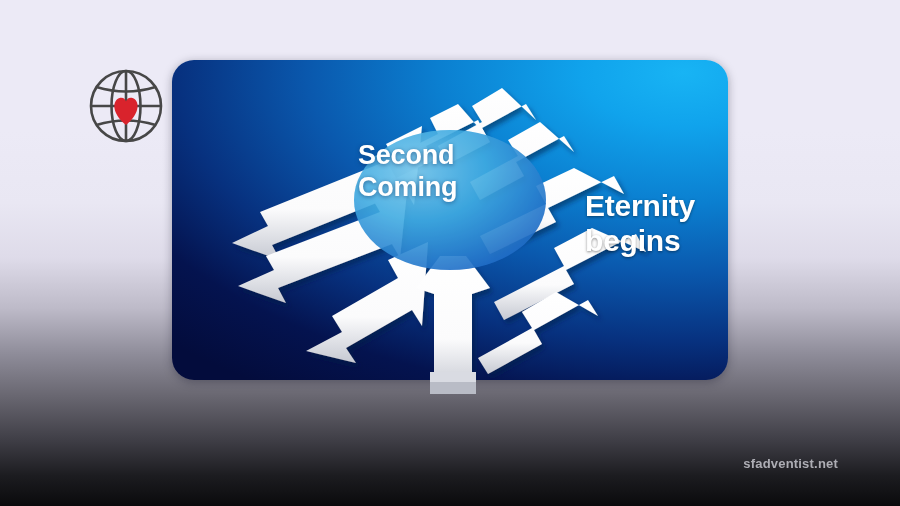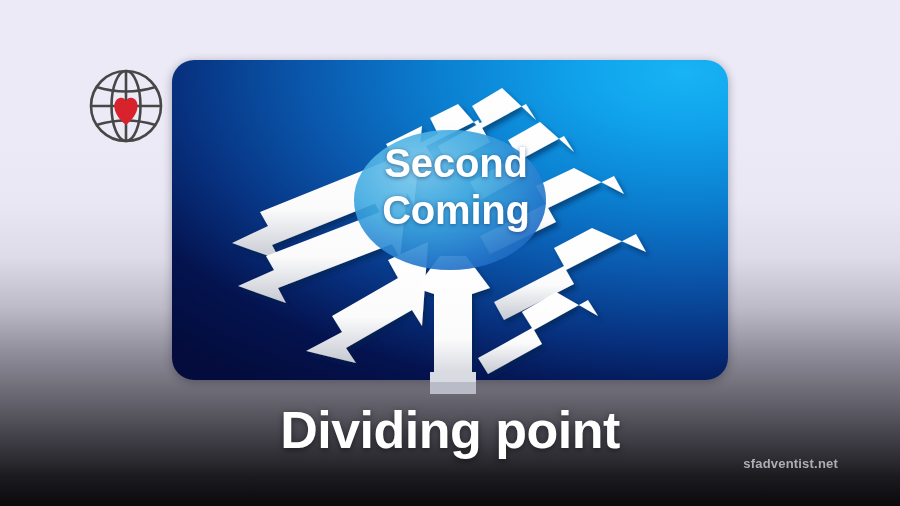--- a/index.html
+++ b/index.html
@@ -44,22 +44,22 @@
 
   
   .cap{
     position:absolute;color:#ffffff;font-weight:bold;
     line-height:1.18;letter-spacing:-.2px;
     text-shadow:0 1px 3px rgba(0,0,0,.45);
   }
   #cap-left{left:197px;top:110px;width:180px;font-size:30px;}
   #cap-right{left:585px;top:188px;width:150px;font-size:30px;}
   #cap-center{
-    left:358px;top:140px;width:196px;font-size:40px;
-    text-align:center;text-shadow:0 1px 4px rgba(10,40,90,.55);
+    left:358px;top:140px;width:196px;font-size:27px;
+    text-align:left;text-shadow:0 1px 4px rgba(10,40,90,.55);
   }
 
   
   #headline{
     position:absolute;left:0;top:400px;width:900px;
     text-align:center;color:#ffffff;
     font-size:52px;font-weight:bold;letter-spacing:-.5px;
     text-shadow:0 2px 6px rgba(0,0,0,.5);
   }
   #watermark{
@@ -140,18 +140,18 @@
   <div class="spill">
     <svg viewBox="0 0 556 420" aria-hidden="true">
       <rect x="258" y="372" width="46" height="22" fill="#b9bcc6"></rect>
       <rect x="258" y="372" width="46" height="10" fill="#d9dbe2"></rect>
     </svg>
   </div>
 
 
   <div class="cap" id="cap-center">Second Coming</div>
 
+  <div class="cap" id="cap-right">Eternity begins</div>
 
-  <div id="headline">Dividing point</div>
 
   <div id="watermark">sfadventist.net</div>
 
 </div>
 
 </body></html>

